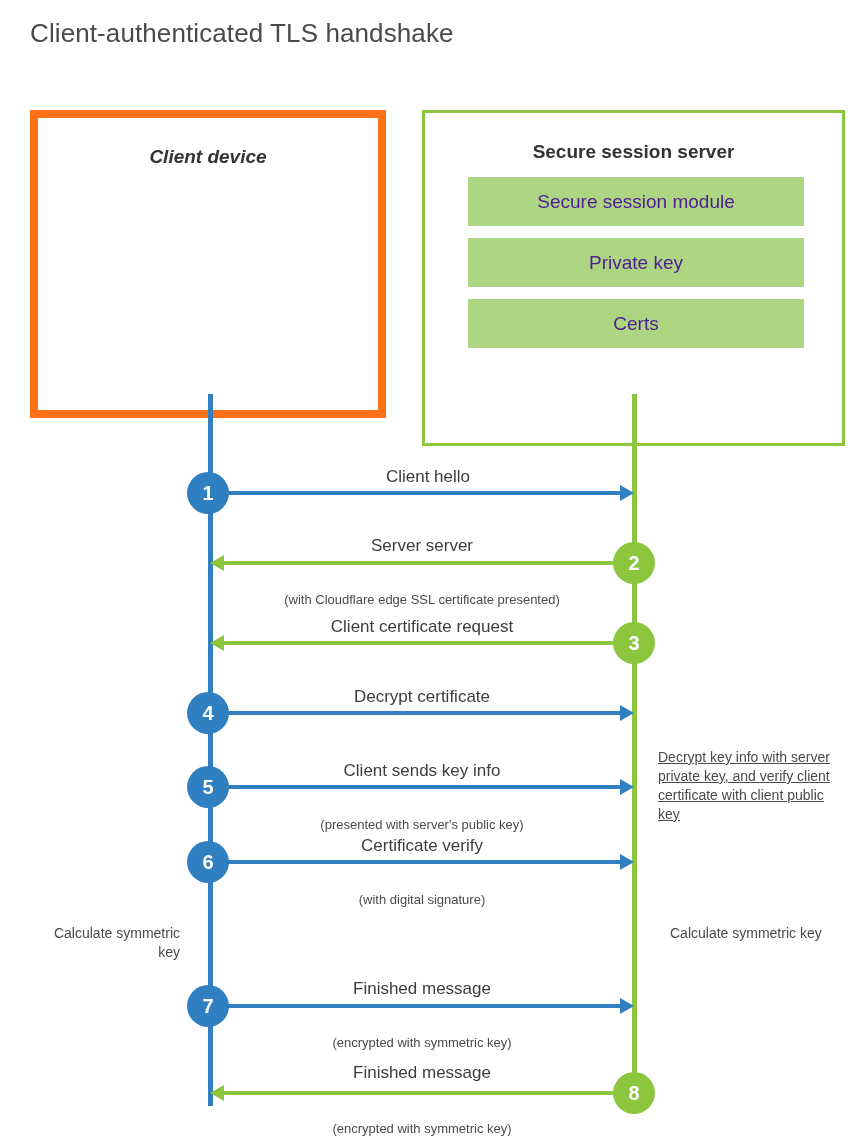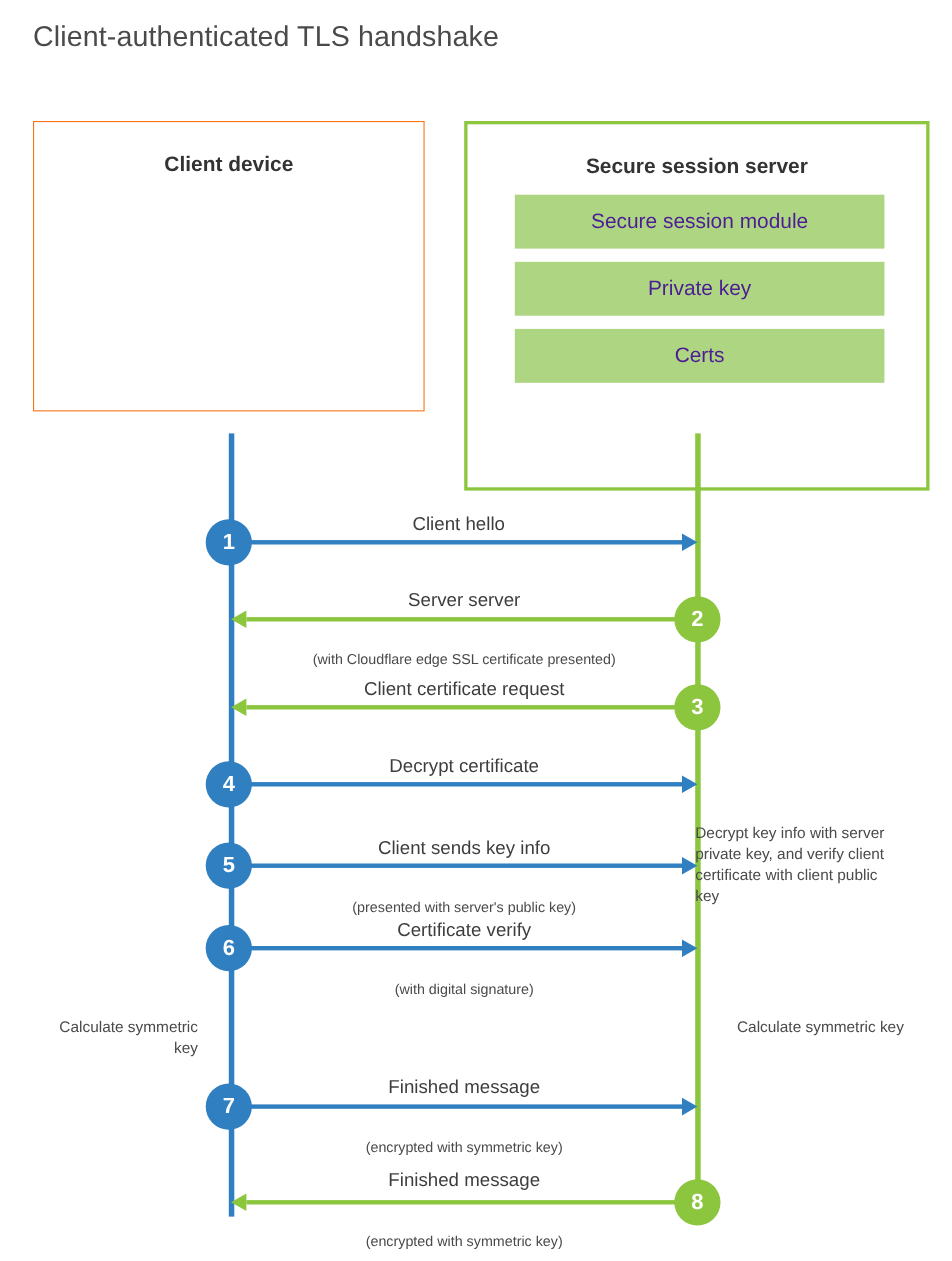--- a/index.html
+++ b/index.html
@@ -13,21 +13,21 @@
 
   
   .title{
     position:absolute;left:30px;top:18px;
     font-size:26px;font-weight:400;color:#4a4a4a;
     letter-spacing:.1px;white-space:nowrap;
   }
 
   
   .party-box{position:absolute;background:#fff;box-sizing:border-box;}
-  .party-box.client{left:30px;top:110px;width:356px;height:264px;border:1px solid #f97316;}
+  .party-box.client{left:30px;top:110px;width:356px;height:308px;border:8px solid #f97316;font-style:italic;}
   .party-box.server{left:422px;top:110px;width:423px;height:336px;border:3px solid #8cc63e;}
   .party-title{
     position:absolute;left:0;right:0;top:28px;text-align:center;
     font-size:19px;font-weight:bold;color:#333;
   }
   .client-app{
     position:absolute;left:40px;top:68px;width:278px;height:180px;
     background:#6aa6dc;color:#ffffff;font-size:19px;line-height:26px;
     display:flex;align-items:center;justify-content:center;text-align:center;
   }
@@ -91,21 +91,21 @@
       <div class="server-bar">Secure session module</div>
       <div class="server-bar">Private key</div>
       <div class="server-bar">Certs</div>
     </div>
   </div>
 
   <div class="lifeline client"></div>
   <div class="lifeline server"></div>
 
   <div class="msg">
-    <div class="msg-label" style="left:205px;top:467px;width:424px;">Client hello</div>
+    <div class="msg-label" style="left:216px;top:467px;width:424px;">Client hello</div>
     <div class="arrow-line blue" style="left:210px;top:491px;width:410px;"></div>
     <div class="arrow-head blue right" style="left:620px;top:485px;"></div>
   </div>
   <div class="step-circle blue" style="left:187px;top:472px;">1</div>
 
   <div class="msg">
     <div class="msg-label" style="left:210px;top:536px;width:424px;">Server server</div>
     <div class="arrow-line green" style="left:224px;top:561px;width:410px;"></div>
     <div class="arrow-head green left" style="left:210px;top:555px;"></div>
     <div class="msg-sub" style="left:210px;top:572px;width:424px;">(with Cloudflare edge SSL certificate presented)</div>
@@ -151,19 +151,19 @@
   <div class="step-circle blue" style="left:187px;top:985px;">7</div>
 
   <div class="msg">
     <div class="msg-label" style="left:210px;top:1063px;width:424px;">Finished message</div>
     <div class="arrow-line green" style="left:224px;top:1091px;width:410px;"></div>
     <div class="arrow-head green left" style="left:210px;top:1085px;"></div>
     <div class="msg-sub" style="left:210px;top:1101px;width:424px;">(encrypted with symmetric key)</div>
   </div>
   <div class="step-circle green" style="left:613px;top:1072px;">8</div>
 
-  <div class="note" style="left:632px;top:748px;width:190px;">Decrypt key info with server private key, and verify client certificate with client public key</div>
+  <div class="note" style="left:658px;top:748px;width:190px;text-decoration:underline;">Decrypt key info with server private key, and verify client certificate with client public key</div>
 
   <div class="note right-align" style="left:30px;top:924px;width:150px;">Calculate symmetric key</div>
 
   <div class="note" style="left:670px;top:924px;width:160px;">Calculate symmetric key</div>
 
 </div>
 
 </body></html>

